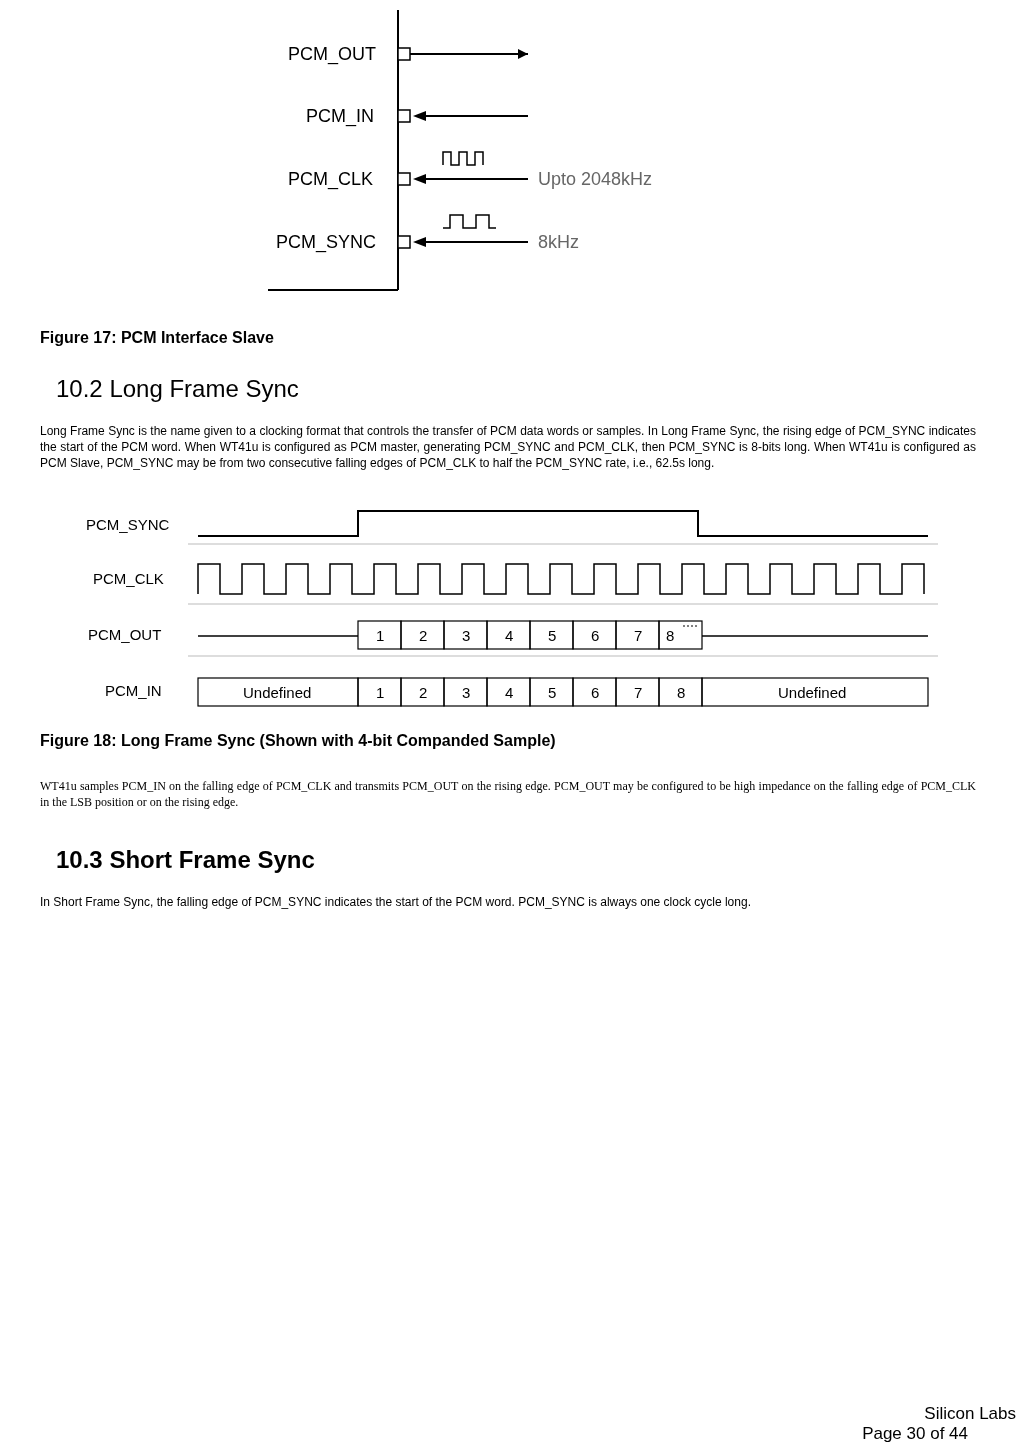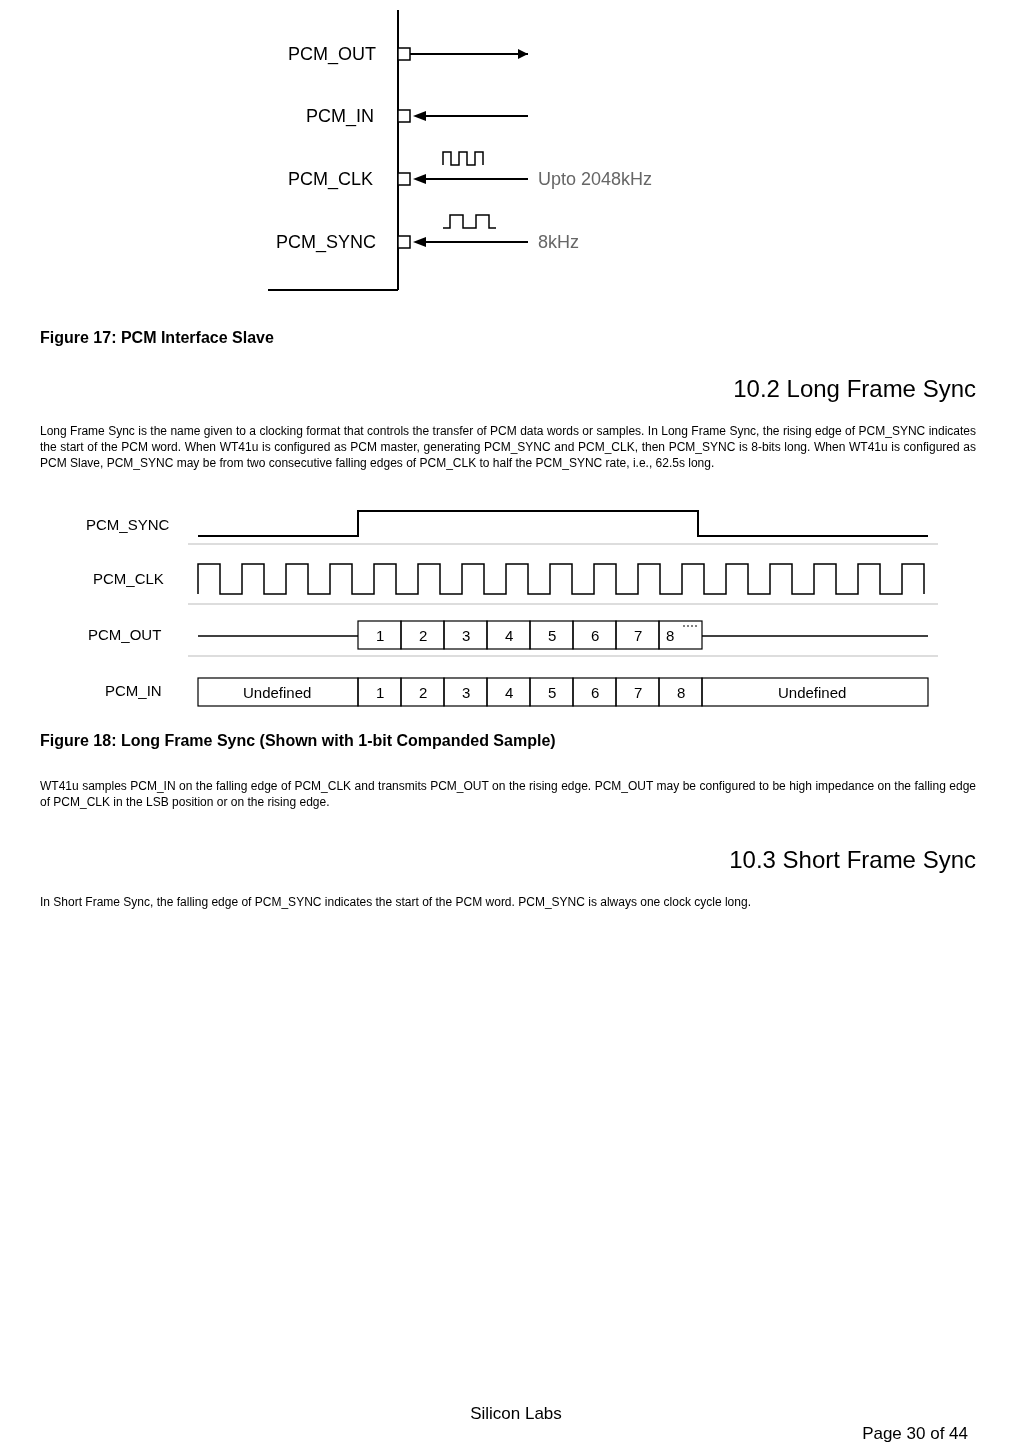--- a/index.html
+++ b/index.html
@@ -18,37 +18,36 @@
   }
   .figure-caption {
     font-weight: bold;
     font-size: 16px;
     margin: 12px 0 28px 0;
   }
   .section-heading {
     font-size: 24px;
     font-weight: normal;
     margin: 10px 0 20px 16px;
-    text-align: right;
   }
   .body-text {
     font-size: 12px;
     line-height: 1.35;
     text-align: justify;
     margin: 0 0 24px 0;
   }
   .timing-diagram {
     margin: 20px auto 10px auto;
     width: 900px;
   }
   .footer {
     position: absolute;
     bottom: 30px;
     left: 16px; right: 0;
-    text-align: center;
+    text-align: right;
     font-size: 17px;
   }
   .page-number {
     position: absolute;
     bottom: 10px;
     right: 48px;
     font-size: 17px;
   }
 </style>
 </head>
@@ -166,22 +165,22 @@
   <text x="404" y="202">3</text>
   <text x="447" y="202">4</text>
   <text x="490" y="202">5</text>
   <text x="533" y="202">6</text>
   <text x="576" y="202">7</text>
   <text x="619" y="202">8</text>
   <text x="720" y="202">Undefined</text>
 </svg>
 </div>
 
-<div class="figure-caption">Figure 18: Long Frame Sync (Shown with 1-bit Companded Sample)</div>
+<div class="figure-caption">Figure 18: Long Frame Sync (Shown with 4-bit Companded Sample)</div>
 
-<p class="body-text" style="margin-top:20px;">WT41u samples PCM_IN on the falling edge of PCM_CLK and transmits PCM_OUT on the rising edge. PCM_OUT may be configured to be high impedance on the falling edge of PCM_CLK in the LSB position or on the rising edge.</p>
+<p class="body-text" style="margin-top:20px;font-family:Liberation Serif, serif;">WT41u samples PCM_IN on the falling edge of PCM_CLK and transmits PCM_OUT on the rising edge. PCM_OUT may be configured to be high impedance on the falling edge of PCM_CLK in the LSB position or on the rising edge.</p>
 
-<h2 class="section-heading" style="margin-top:36px;">10.3 Short Frame Sync</h2>
+<h2 class="section-heading" style="margin-top:36px;font-weight:bold;">10.3 Short Frame Sync</h2>
 
 <p class="body-text">In Short Frame Sync, the falling edge of PCM_SYNC indicates the start of the PCM word. PCM_SYNC is always one clock cycle long.</p>
 
 <div class="footer">Silicon Labs</div>
 <div class="page-number">Page 30 of 44</div>
 
 </body></html>

